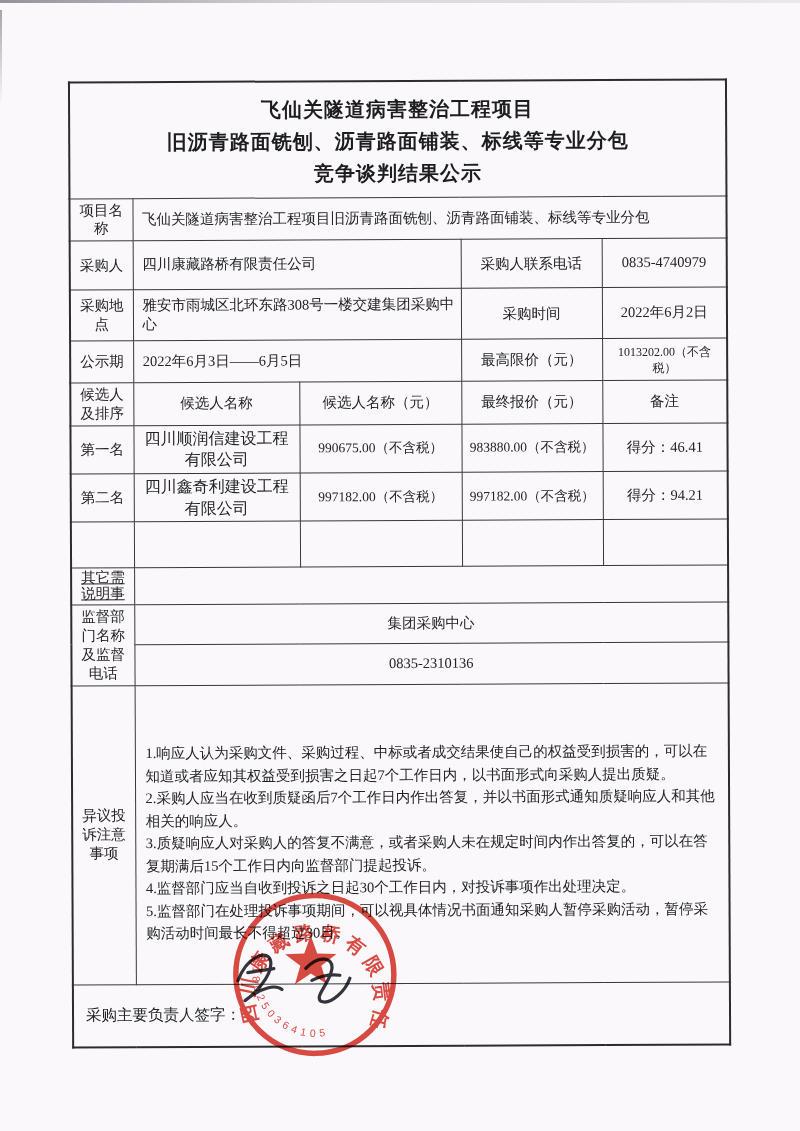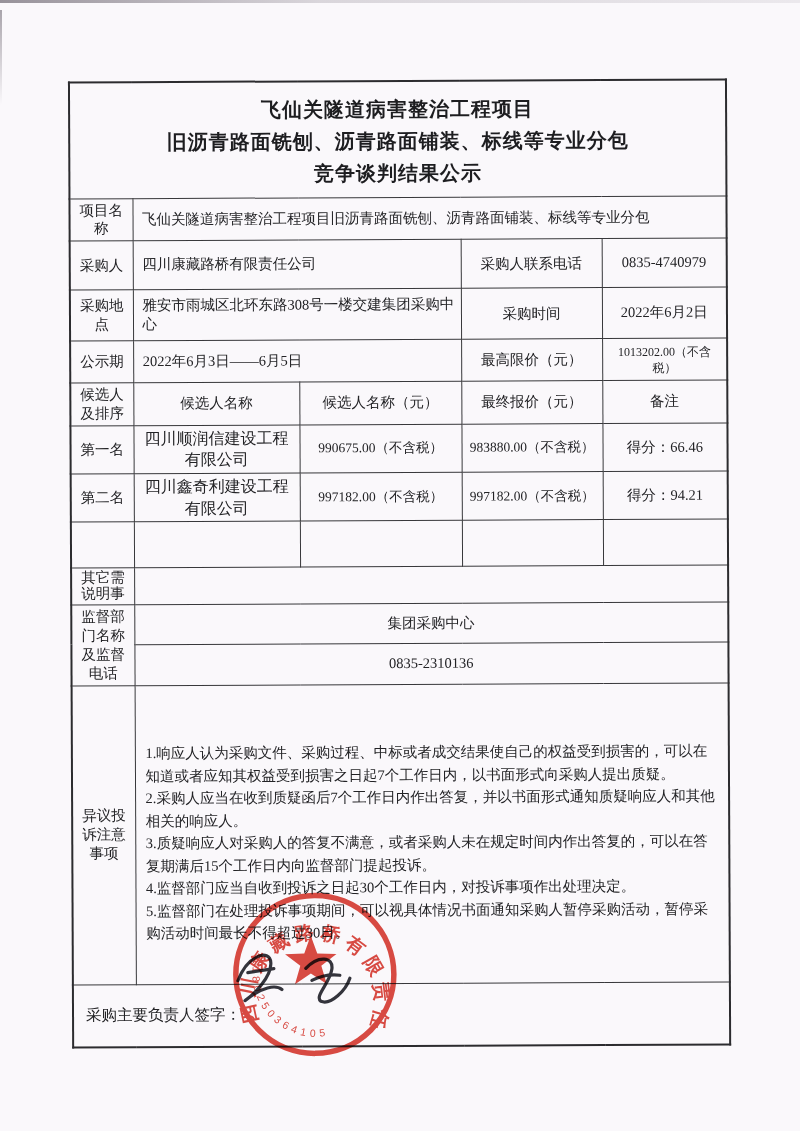--- a/index.html
+++ b/index.html
@@ -102,41 +102,41 @@
       <td>候选人名称（元）</td>
       <td>最终报价（元）</td>
       <td>备注</td>
     </tr>
 
     <tr style="height:46px">
       <td class="lbl">第一名</td>
       <td class="name-cell">四川顺润信建设工程有限公司</td>
       <td class="price-cell">990675.00（不含税）</td>
       <td class="price-cell">983880.00（不含税）</td>
-      <td>得分：66.46</td>
+      <td>得分：46.41</td>
     </tr>
 
     <tr style="height:46px">
       <td class="lbl">第二名</td>
       <td class="name-cell">四川鑫奇利建设工程有限公司</td>
       <td class="price-cell">997182.00（不含税）</td>
       <td class="price-cell">997182.00（不含税）</td>
       <td>得分：94.21</td>
     </tr>
 
     <tr style="height:46px">
       <td class="lbl"></td>
       <td class="name-cell"></td>
       <td class="price-cell"></td>
       <td class="price-cell"></td>
       <td></td>
     </tr>
 
     <tr style="height:31px">
-      <td class="lbl" style="line-height:1.1;">其它需说明事</td>
+      <td class="lbl" style="line-height:1.1;text-decoration:underline;">其它需说明事</td>
       <td colspan="4" class="left"></td>
     </tr>
 
     <tr style="height:37px">
       <td rowspan="2" class="lbl">监督部门名称及监督电话</td>
       <td colspan="4">集团采购中心</td>
     </tr>
     <tr style="height:38px">
       <td colspan="4">0835-2310136</td>
     </tr>

